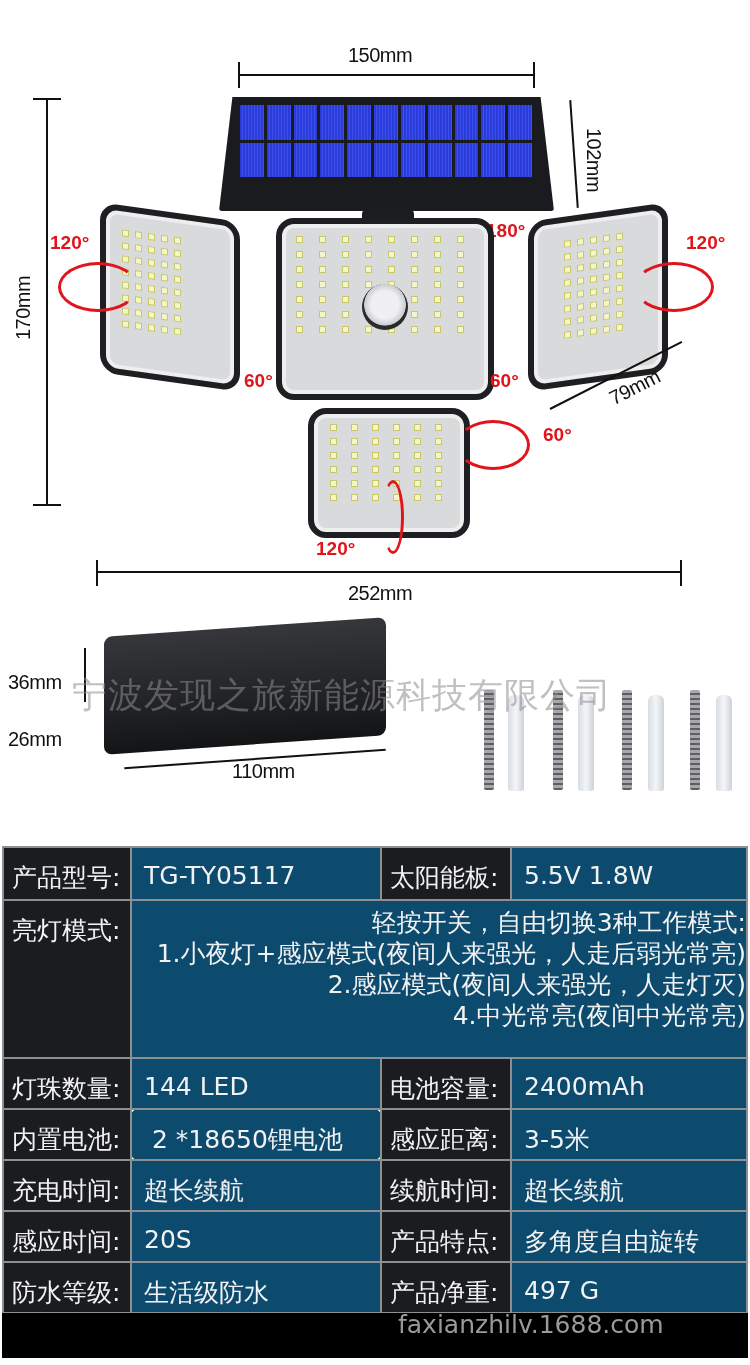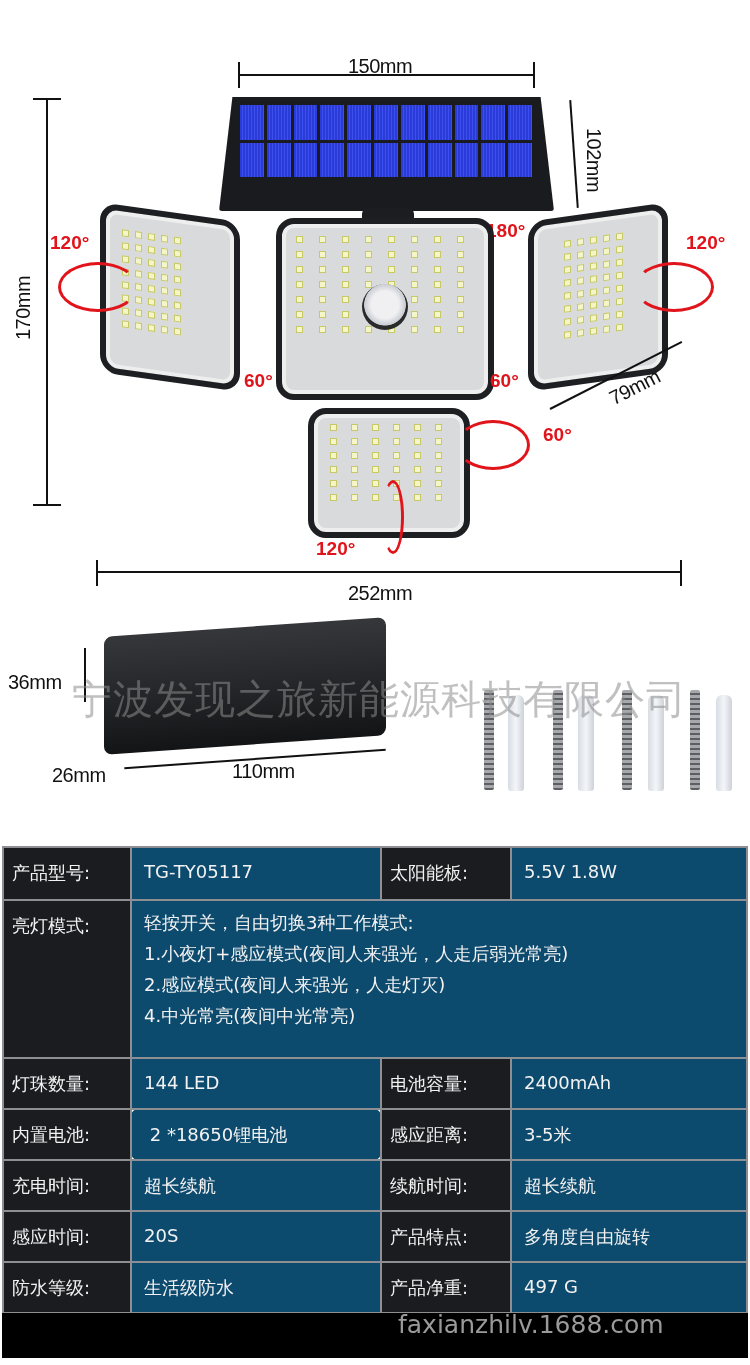--- a/index.html
+++ b/index.html
@@ -13,40 +13,40 @@
   .solar-cells { position: absolute; left: 21px; top: 8px; width: 292px; height: 72px; display: grid; grid-template-columns: repeat(11, 1fr); grid-template-rows: repeat(2, 1fr); gap: 3px; }
   .cell { background: repeating-linear-gradient(90deg, #2a3bd8 0 2px, #3c50f0 2px 3px); }
   .lamp { background: #d9dadb; border: 6px solid #1e1f22; border-radius: 18px; box-shadow: inset 0 0 0 4px #eeeeee; }
   .leds { position: absolute; display: grid; gap: 6px; }
   .led { width: 7px; height: 7px; background: #f4f6c8; border: 1px solid #c6c86a; }
   .pir { position: absolute; width: 46px; height: 46px; border-radius: 50%; background: radial-gradient(circle at 50% 45%, #f0f0f2 0 40%, #c9ccd3 60%, #2a2a2a 62%); }
   
   .bracket { left: 104px; top: 627px; width: 282px; height: 118px; background: linear-gradient(180deg, #36373a 0%, #222326 60%, #131416 100%); transform: skewY(-4deg); border-radius: 8px; }
   .screw { width: 10px; height: 100px; background: repeating-linear-gradient(180deg, #a6a8ab 0 3px, #5c5e61 3px 5px); border-radius: 2px; }
   .anchor { width: 16px; height: 96px; background: linear-gradient(90deg, #d8dde4, #f3f5f8, #cdd2d9); border-radius: 6px 6px 3px 3px; }
-  .watermark { font-family: "DejaVu Sans", sans-serif; font-size: 40px; color: rgba(140,140,140,0.55); white-space: nowrap; letter-spacing: 1px; }
+  .watermark { font-family: "DejaVu Sans", sans-serif; font-size: 35px; color: rgba(140,140,140,0.55); white-space: nowrap; letter-spacing: 1px; }
   
   .spec { left: 2px; top: 846px; width: 746px; border-collapse: collapse; table-layout: fixed; }
-  .spec td { border: 2px solid #8d8f93; color: #f2f2f2; font-size: 18px; vertical-align: top; }
+  .spec td { border: 2px solid #8d8f93; color: #f2f2f2; font-size: 25px; vertical-align: top; }
   .spec td.lab { background: #1a1c20; padding: 13px 0 0 8px; width: 128px; }
   .spec td.val { background: #0c4a6e; padding: 13px 0 0 12px; }
   .spec td.lab2 { background: #1a1c20; padding: 13px 0 0 8px; width: 130px; }
   .spec tr.r1 td { height: 53px; }
   .spec tr.r2 td { height: 158px; margin-left: 28px; }
   .spec tr.rr td { height: 51px; }
-  .mode-line { display: block; line-height: 31px; }
+  .mode-line { display: block; line-height: 31px; text-align: right; }
   .bottom-strip { left: 2px; top: 1313px; width: 746px; height: 45px; background: #000; }
   .footer-wm { font-family: "DejaVu Sans", sans-serif; font-size: 25px; color: #9a9a9a; }
 </style>
 </head>
 <body>
 
 <div>
 
-  <div class="abs dim-text" style="left:348px;top:55px;">150mm</div>
+  <div class="abs dim-text" style="left:348px;top:44px;">150mm</div>
   <div class="abs dimline" style="left:240px;top:74px;width:294px;height:2px;"></div>
   <div class="abs dimline" style="left:238px;top:62px;width:2px;height:26px;"></div>
   <div class="abs dimline" style="left:533px;top:62px;width:2px;height:26px;"></div>
 
   <div class="abs dimline" style="left:573px;top:100px;width:2px;height:108px;transform:rotate(-4deg);"></div>
   <div class="abs dim-text" style="left:556px;top:128px;transform:rotate(90deg);transform-origin:left top;left:605px;">102mm</div>
 
   <div class="abs dimline" style="left:46px;top:100px;width:2px;height:405px;"></div>
   <div class="abs dimline" style="left:33px;top:98px;width:28px;height:2px;"></div>
   <div class="abs dimline" style="left:33px;top:504px;width:28px;height:2px;"></div>
@@ -290,21 +290,21 @@
 
   <div class="abs dimline" style="left:98px;top:571px;width:582px;height:2px;"></div>
   <div class="abs dimline" style="left:96px;top:560px;width:2px;height:26px;"></div>
   <div class="abs dimline" style="left:680px;top:560px;width:2px;height:26px;"></div>
   <div class="abs dim-text" style="left:348px;top:582px;">252mm</div>
 </div>
 
 <div>
   <div class="abs bracket"></div>
   <div class="abs dim-text" style="left:8px;top:671px;">36mm</div>
-  <div class="abs dim-text" style="left:8px;top:764px;margin-left:44px;">26mm</div>
+  <div class="abs dim-text" style="left:8px;top:728px;">26mm</div>
   <div class="abs dimline" style="left:84px;top:648px;width:2px;height:54px;"></div>
   <div class="abs dimline" style="left:124px;top:758px;width:262px;height:2px;transform:rotate(-4deg);"></div>
   <div class="abs dim-text" style="left:232px;top:760px;">110mm</div>
 
   <div>
     <div class="abs screw" style="left:484px;top:690px;"></div>
     <div class="abs anchor" style="left:508px;top:695px;"></div>
     <div class="abs screw" style="left:553px;top:690px;"></div>
     <div class="abs anchor" style="left:578px;top:695px;"></div>
     <div class="abs screw" style="left:622px;top:690px;"></div>

